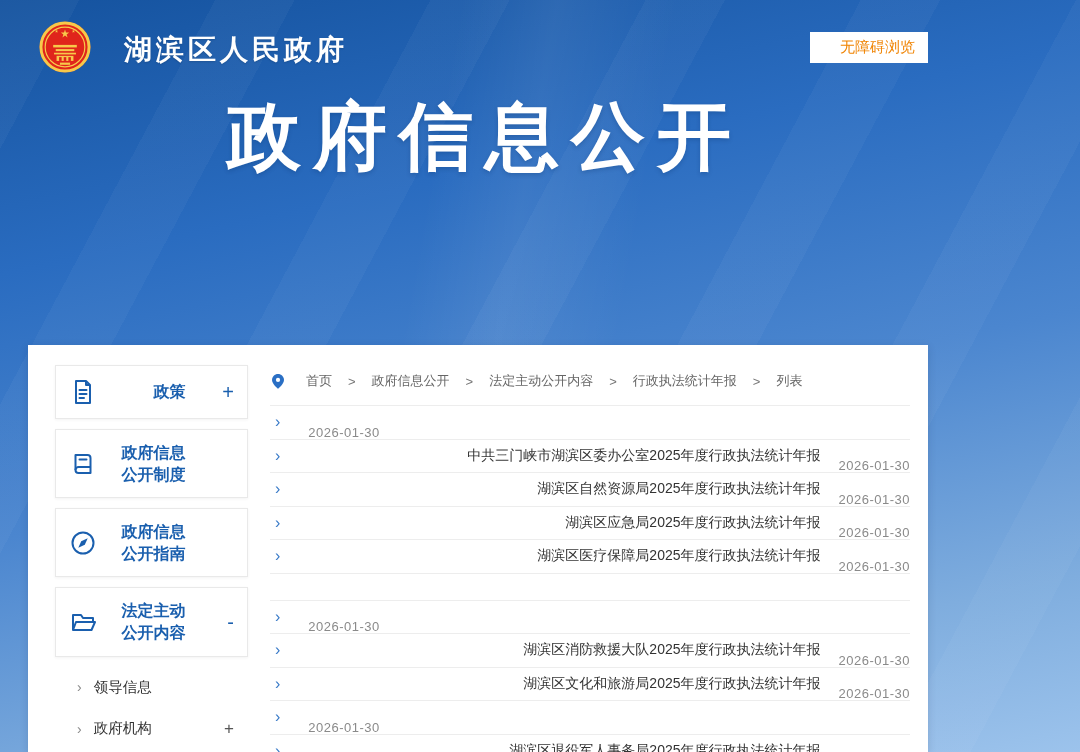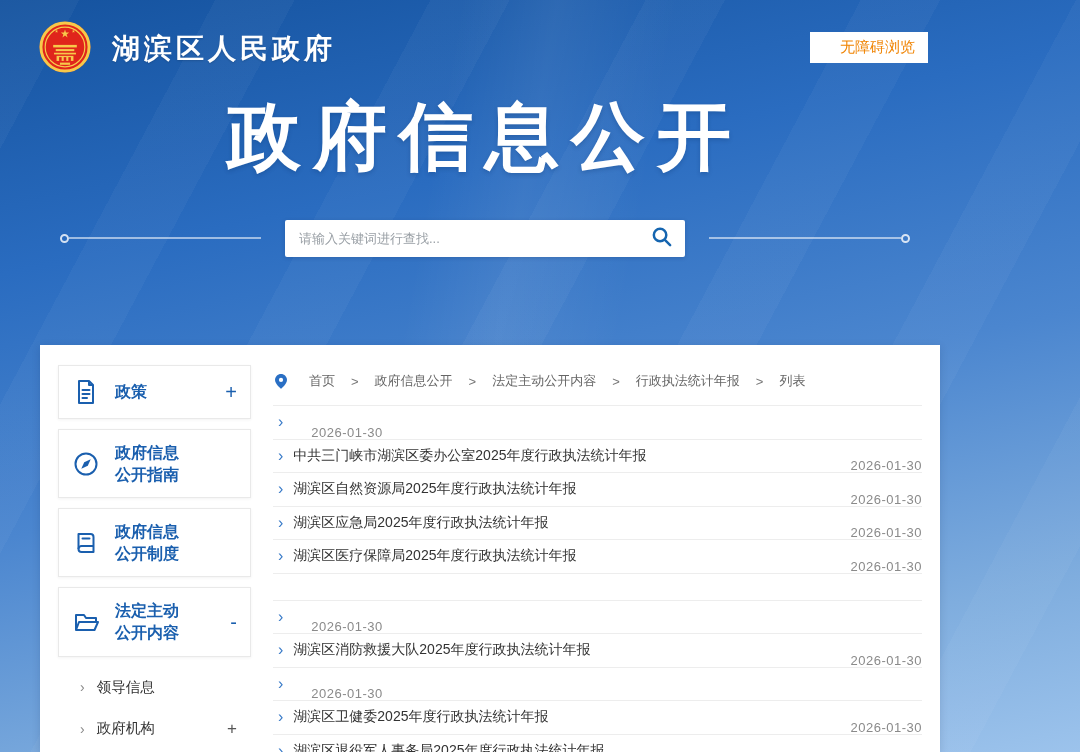--- a/index.html
+++ b/index.html
@@ -12,21 +12,21 @@
   }
   .page::before {
     content: ""; position: absolute; inset: 0; pointer-events: none;
     background:
       linear-gradient(100deg, transparent 38%, rgba(255,255,255,.07) 46%, transparent 56%),
       repeating-linear-gradient(118deg, rgba(255,255,255,.035) 0 70px, rgba(255,255,255,0) 70px 190px);
   }
 
   
   .topbar { position: absolute; top: 0; left: 0; right: 0; height: 90px; }
-  .brand { position: absolute; left: 38px; top: 20px; display: flex; align-items: center; gap: 20px; cursor: pointer; }
+  .brand { position: absolute; left: 38px; top: 20px; display: flex; align-items: center; gap: 32px; cursor: pointer; font-family: Liberation Mono, monospace; }
   .site-title { color: #fff; font-size: 28px; font-weight: bold; letter-spacing: 4px; text-shadow: 0 1px 2px rgba(0,0,0,.15); }
   .header-buttons { position: absolute; right: 152px; top: 32px; display: flex; gap: 3px; }
   .btn { height: 31px; padding: 0 13px; font-size: 15px; border: none; cursor: pointer; font-family: inherit; }
   .btn-accessibility { background: #ffffff; color: #f08300; padding-left: 30px; }
   .btn-elder { background: #f08a00; color: #ffffff; }
 
   
   .hero { position: absolute; top: 98px; left: 35px; width: 900px; text-align: center; }
   .hero h1 { color: #fff; font-size: 74px; font-weight: bold; letter-spacing: 12px; line-height: 1.05;
              text-shadow: 0 2px 4px rgba(0,40,90,.22); white-space: nowrap; }
@@ -36,22 +36,22 @@
   .deco-dot { width: 9px; height: 9px; border-radius: 50%; border: 2px solid rgba(255,255,255,.8); flex: 0 0 auto; }
   .deco.left { margin-right: 24px; }
   .deco.right { margin-left: 24px; }
   .search-box { width: 400px; height: 37px; background: #fff; display: flex; align-items: center;
                 padding: 0 8px 0 14px; border-radius: 2px; box-shadow: 0 1px 4px rgba(0,30,70,.18); }
   .search-box input { flex: 1; border: none; outline: none; font-size: 13px; color: #333; font-family: inherit; background: transparent; }
   .search-box input::placeholder { color: #9aa0a6; }
   .search-btn { background: none; border: none; cursor: pointer; display: flex; align-items: center; padding: 4px; }
 
   
-  .card { position: absolute; top: 345px; left: 40px; width: 900px; height: 407px; background: #fff;
-          display: flex; padding: 20px 18px 0 18px; overflow: hidden; box-shadow: 0 2px 8px rgba(0,30,70,.15); }
+  .card { position: absolute; top: 345px; left: 28px; width: 900px; height: 407px; background: #fff;
+          display: flex; padding: 20px 18px 0 27px; overflow: hidden; box-shadow: 0 2px 8px rgba(0,30,70,.15); text-align: right; }
 
   
   .sidebar { width: 193px; flex: 0 0 193px; margin-right: 22px; }
   .side-box { border: 1px solid #e9e9e9; box-shadow: 0 1px 3px rgba(0,0,0,.05); background: #fff;
               display: flex; align-items: center; padding: 12px 13px; margin-bottom: 10px; cursor: pointer; }
   .side-box .icon { width: 30px; flex: 0 0 30px; margin-right: 13px; display: flex; align-items: center; }
   .side-box .label { color: #1a5fae; font-size: 16px; font-weight: bold; width: 4.6em; line-height: 1.35; }
   .side-box .toggle { margin-left: auto; color: #1a5fae; font-size: 20px; line-height: 1; cursor: pointer; }
   .subnav { margin-top: 2px; }
   .sub-item { display: flex; align-items: center; padding: 11px 8px 11px 22px; font-size: 14.5px; color: #333; cursor: pointer; }
@@ -100,41 +100,20 @@
       </span>
       <span class="site-title">湖滨区人民政府</span>
     </div>
     <div class="header-buttons">
       <button class="btn btn-accessibility">无障碍浏览</button>
     </div>
   </div>
 
   <div class="hero">
     <h1>政府信息公开</h1>
-    <div class="search-row">
-      <span class="deco left">
-        <i class="deco-dot"></i>
-        <i class="deco-line"></i>
-      </span>
-      <div class="search-box">
-        <input type="text" placeholder="请输入关键词进行查找..." style="">
-        <button class="search-btn">
-          <span>
-            <svg width="23" height="23" viewBox="0 0 24 24">
-              <circle cx="10.5" cy="10.5" r="6.5" fill="none" stroke="#1565b0" stroke-width="2.6"></circle>
-              <path d="M15.5 15.5L21 21" stroke="#1565b0" stroke-width="2.6" stroke-linecap="round"></path>
-            </svg>
-          </span>
-        </button>
-      </div>
-      <span class="deco right">
-        <i class="deco-line"></i>
-        <i class="deco-dot"></i>
-      </span>
-    </div>
   </div>
 
   <div class="card">
 
     <aside class="sidebar">
 
       <div class="side-box">
         <span class="icon">
           <svg width="28" height="28" viewBox="0 0 28 28">
             <path d="M7 3h10l4 4v18H7z" fill="none" stroke="#1a5fae" stroke-width="2" stroke-linejoin="round"></path>
@@ -142,37 +121,37 @@
             <path d="M10.5 12h7M10.5 16h7M10.5 20h4.5" stroke="#1a5fae" stroke-width="2" stroke-linecap="round"></path>
           </svg>
         </span>
         <span class="label">政策</span>
         <span class="toggle">+</span>
       </div>
 
       <div class="side-box">
         <span class="icon">
           <svg width="28" height="28" viewBox="0 0 28 28">
-            <circle cx="14" cy="14" r="10.5" fill="none" stroke="#1a5fae" stroke-width="2"></circle>
-            <path d="M18.7 9.3l-2.9 6.5-6.5 2.9 2.9-6.5z" fill="#1a5fae"></path>
-          </svg>
-        </span>
-        <span class="label">政府信息公开指南</span>
-        <span class="toggle"></span>
-      </div>
-
-      <div class="side-box">
-        <span class="icon">
-          <svg width="28" height="28" viewBox="0 0 28 28">
             <path d="M6.5 5h12a3 3 0 0 1 3 3v15h-12a3 3 0 0 1-3-3z" fill="none" stroke="#1a5fae" stroke-width="2" stroke-linejoin="round"></path>
             <path d="M6.5 20a3 3 0 0 1 3-3h12" fill="none" stroke="#1a5fae" stroke-width="2"></path>
             <path d="M10.5 9.5h7" stroke="#1a5fae" stroke-width="2" stroke-linecap="round"></path>
           </svg>
         </span>
         <span class="label">政府信息公开制度</span>
+        <span class="toggle"></span>
+      </div>
+
+      <div class="side-box">
+        <span class="icon">
+          <svg width="28" height="28" viewBox="0 0 28 28">
+            <circle cx="14" cy="14" r="10.5" fill="none" stroke="#1a5fae" stroke-width="2"></circle>
+            <path d="M18.7 9.3l-2.9 6.5-6.5 2.9 2.9-6.5z" fill="#1a5fae"></path>
+          </svg>
+        </span>
+        <span class="label">政府信息公开指南</span>
         <span class="toggle"></span>
       </div>
 
       <div class="side-box">
         <span class="icon">
           <svg width="28" height="28" viewBox="0 0 28 28">
             <path d="M4 22V7h8l2 3h10v4" fill="none" stroke="#1a5fae" stroke-width="2" stroke-linejoin="round"></path>
             <path d="M7 14h19l-3.5 8H4z" fill="none" stroke="#1a5fae" stroke-width="2" stroke-linejoin="round"></path>
           </svg>
         </span>
@@ -250,25 +229,25 @@
           <span class="arrow">›</span>
           <span class="date">2026-01-30</span>
         </div>
         <div class="row">
           <span class="arrow">›</span>
           <span class="title">湖滨区消防救援大队2025年度行政执法统计年报</span>
           <span class="date">2026-01-30</span>
         </div>
         <div class="row">
           <span class="arrow">›</span>
-          <span class="date">2026-01-30</span>
-        </div>
-        <div class="row">
-          <span class="arrow">›</span>
-          <span class="title">湖滨区卫健委2025年度行政执法统计年报</span>
+          <span class="title">湖滨区文化和旅游局2025年度行政执法统计年报</span>
+          <span class="date">2026-01-30</span>
+        </div>
+        <div class="row">
+          <span class="arrow">›</span>
           <span class="date">2026-01-30</span>
         </div>
         <div class="row">
           <span class="arrow">›</span>
           <span class="title">湖滨区退役军人事务局2025年度行政执法统计年报</span>
           <span class="date">2026-01-30</span>
         </div>
       </div>
 
     </main>

